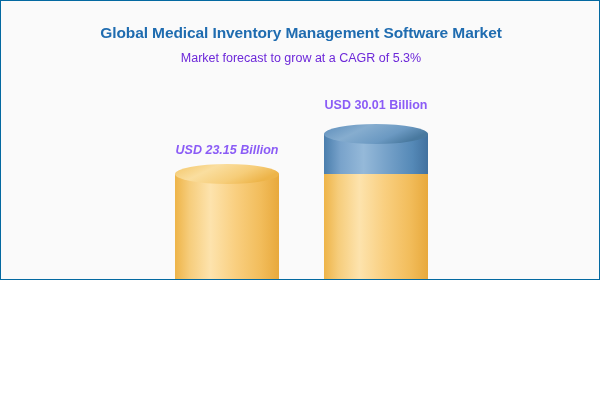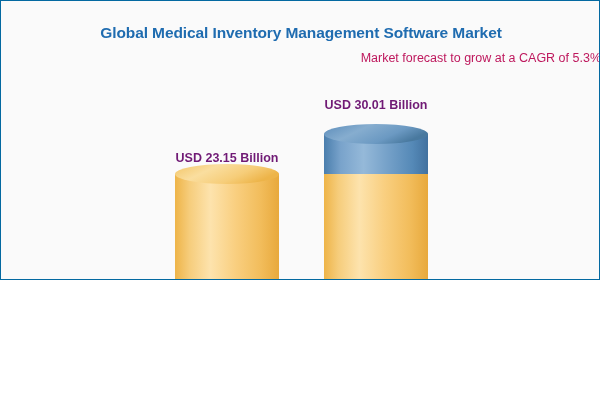--- a/index.html
+++ b/index.html
@@ -38,22 +38,21 @@
     font-size: 15.5px;
     font-weight: bold;
     color: #1f6cb0;
     letter-spacing: -0.1px;
   }
   .chart-subtitle {
     margin: 0;
     padding-top: 9px;
     font-size: 12.5px;
     font-weight: normal;
-    color: #be185d;
-    text-align: right;
+    color: #6d28d9;
   }
 
   
   .plot {
     position: absolute;
     left: 0;
     top: 0;
     width: 600px;
     height: 348px;
   }
@@ -65,24 +64,24 @@
   .bar-group.g2023 { left: 174px; }
   .bar-group.g2028 { left: 323px; }
 
   .value-label {
     position: absolute;
     left: -36px;
     width: 176px;
     text-align: center;
     font-size: 12.5px;
     font-weight: bold;
-    color: #701a75;
+    color: #8b5cf6;
     white-space: nowrap;
   }
-  .g2023 .value-label { top: 150px; }
+  .g2023 .value-label { top: 142px; font-style: italic; }
   .g2028 .value-label { top: 97px; }
 
   .cyl {
     position: absolute;
     left: 0;
     width: 104px;
   }
   .g2023 .cyl { top: 163px; height: 145px; }
   .g2028 .cyl { top: 123px; height: 185px; }
 

